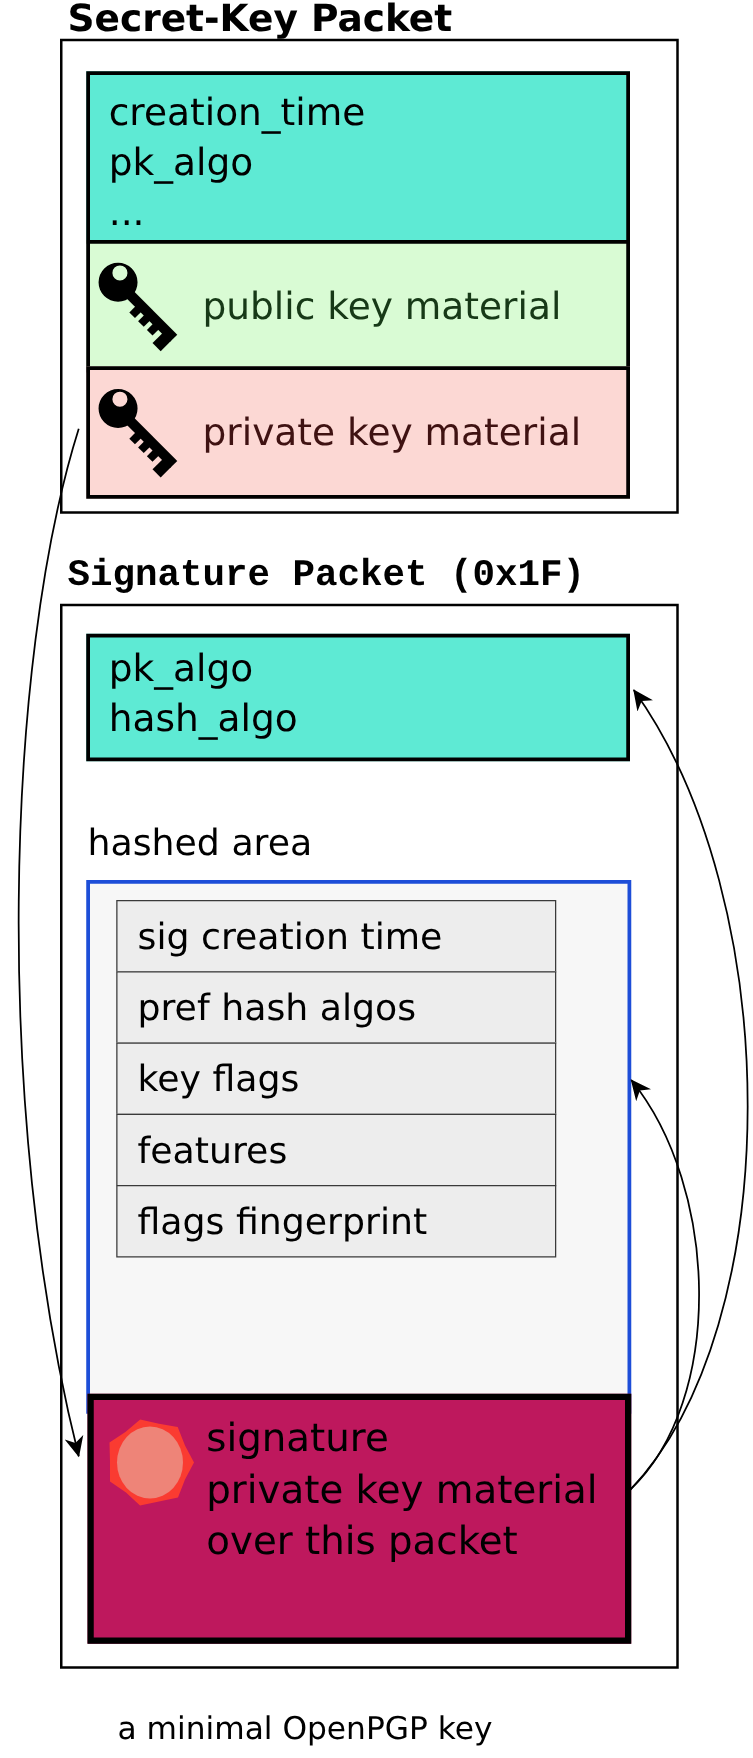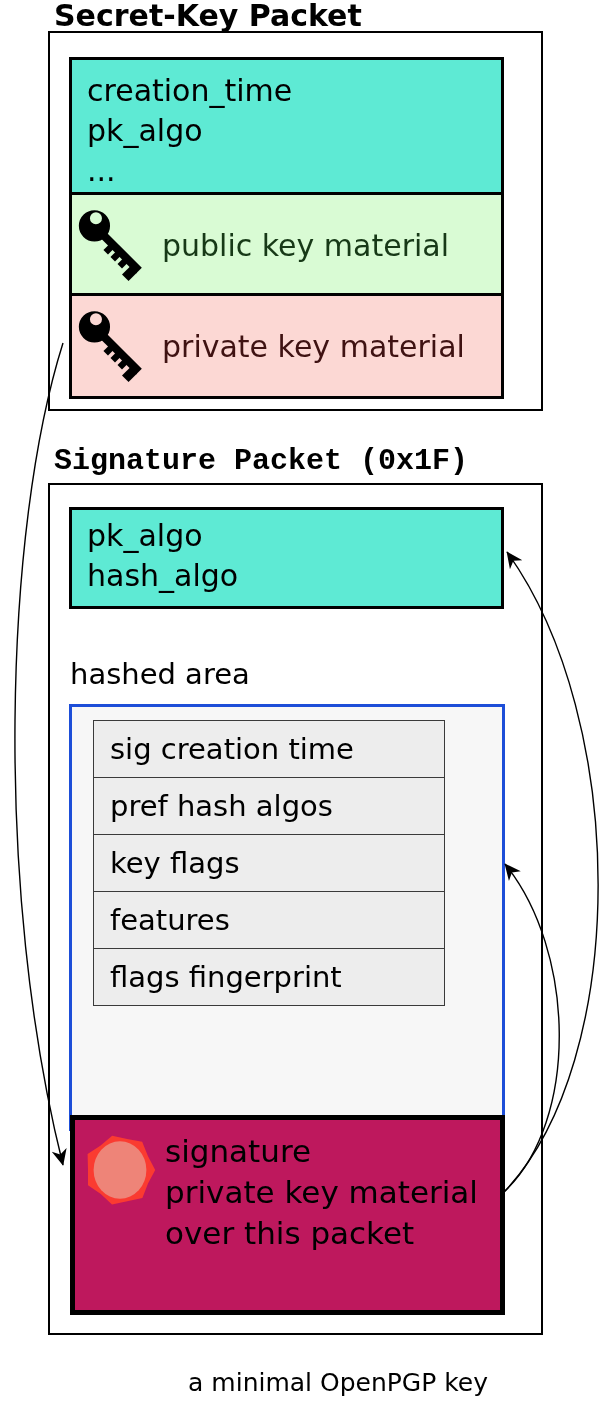--- a/index.html
+++ b/index.html
@@ -46,21 +46,21 @@
   }
   .sp-row:first-child { margin-top:0; }
 
   .sig-box {
     position:absolute; left:20px; top:630px; width:435px; height:200px;
     background:#be185d; border:5px solid #000; box-sizing:border-box;
   }
   .seal-ic { position:absolute; left:5px; top:9px; width:80px; height:82px; }
   .sig-lines { position:absolute; left:90px; top:11px; font-size:31px; line-height:41px; white-space:nowrap; }
 
-  .caption { position:absolute; left:0; top:1368px; width:488px; text-align:right; font-size:25px; }
+  .caption { position:absolute; left:0; top:1368px; width:488px; text-align:center; font-size:25px; }
 
   .arrows { position:absolute; left:0; top:0; width:602px; height:1406px; pointer-events:none; }
 </style>
 </head>
 <body>
 
 <div class="canvas">
 
   <div class="pkt-title t-skp">Secret-Key Packet</div>
 

